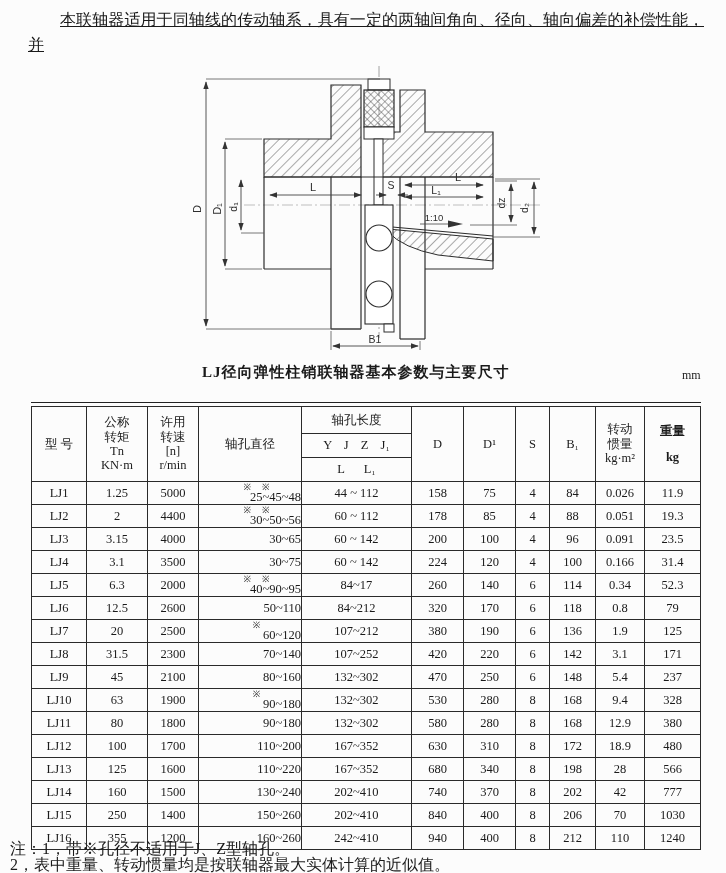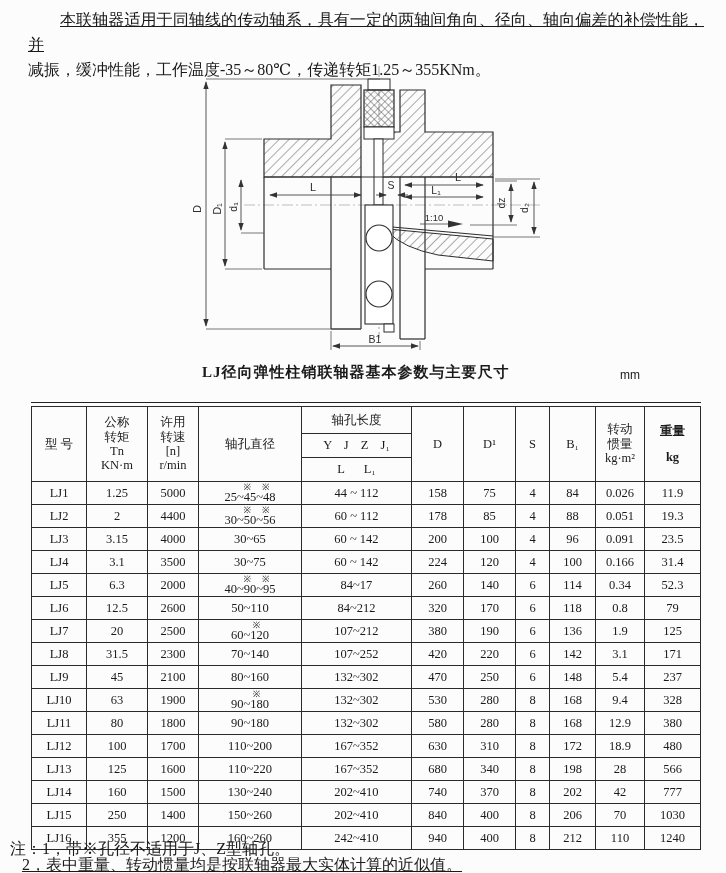--- a/index.html
+++ b/index.html
@@ -10,50 +10,49 @@
   }
   .page{position:absolute;inset:0;}
   
   .intro{position:absolute;top:7px;left:28px;right:22px;font-size:16px;line-height:25px;}
   .intro .l1{text-indent:2em;text-align:justify;text-align-last:justify;text-decoration:underline;}
   
   .drawing{position:absolute;top:62px;left:148px;width:430px;height:292px;}
   
   .tbl-title-row{position:absolute;top:363px;left:0;width:664px;height:24px;padding-left:48px;}
   .tbl-title{position:absolute;left:202px;top:0;font-size:15px;font-weight:bold;letter-spacing:1px;}
-  .tbl-unit{position:absolute;left:620px;top:5px;font-size:12px;font-family:Liberation Sans, sans-serif;}
+  .tbl-unit{position:absolute;left:682px;top:5px;font-size:12px;font-family:Liberation Serif, serif;}
   
   .table-wrap{position:absolute;top:402px;left:31px;border-top:1px solid #222;padding-top:3px;}
   table{border-collapse:collapse;table-layout:fixed;width:669px;border:1.5px solid #222;}
   th,td{border:1px solid #2a2a2a;font-weight:normal;text-align:center;vertical-align:middle;
         padding:0;font-size:12.5px;line-height:1.15;overflow:hidden;}
   th{white-space:pre-line;}
   thead tr.h1 th{height:26px;}
   thead tr.h2 th{height:23px;}
   thead tr.h3 th{height:23px;}
   th.types{word-spacing:9px;}
   th.ll1{word-spacing:16px;}
   th.wt{line-height:2.1;font-weight:bold;}
   tbody td{height:22px;font-size:12.5px;}
   td .marks{font-size:9px;line-height:8px;height:8px;padding-left:14px;letter-spacing:1px;color:#222;}
   td .marks:empty{display:none;}
-  td .val{line-height:13px;}
+  td .val{line-height:13px;text-align:right;}
   
   .notes{position:absolute;top:841px;left:10px;font-size:16px;line-height:16px;}
-  .notes .n2{margin-left:12px;text-decoration:underline;}
+  .notes .n2{}
   svg text{font-family:"Liberation Sans","DejaVu Sans",sans-serif;fill:#2e2e2e;}
 </style>
 </head>
 <body>
 
 <div class="page">
 
   <div class="intro">
     <div class="l1">本联轴器适用于同轴线的传动轴系，具有一定的两轴间角向、径向、轴向偏差的补偿性能，并</div>
-    <div class="l2">减振，缓冲性能，工作温度-35～80℃，传递转矩1.25～355KNm。</div>
   </div>
 
   <div class="drawing">
     <svg width="430" height="292" viewBox="0 0 430 292">
       <defs>
         <pattern id="hatch" width="7" height="7" patternUnits="userSpaceOnUse" patternTransform="rotate(45)">
           <line x1="0" y1="0" x2="0" y2="7" stroke="#555" stroke-width="1"></line>
         </pattern>
         <pattern id="xhatch" width="5" height="5" patternUnits="userSpaceOnUse" patternTransform="rotate(45)">
           <path d="M0,0 H5 M0,0 V5" stroke="#444" stroke-width="0.9" fill="none"></path>

